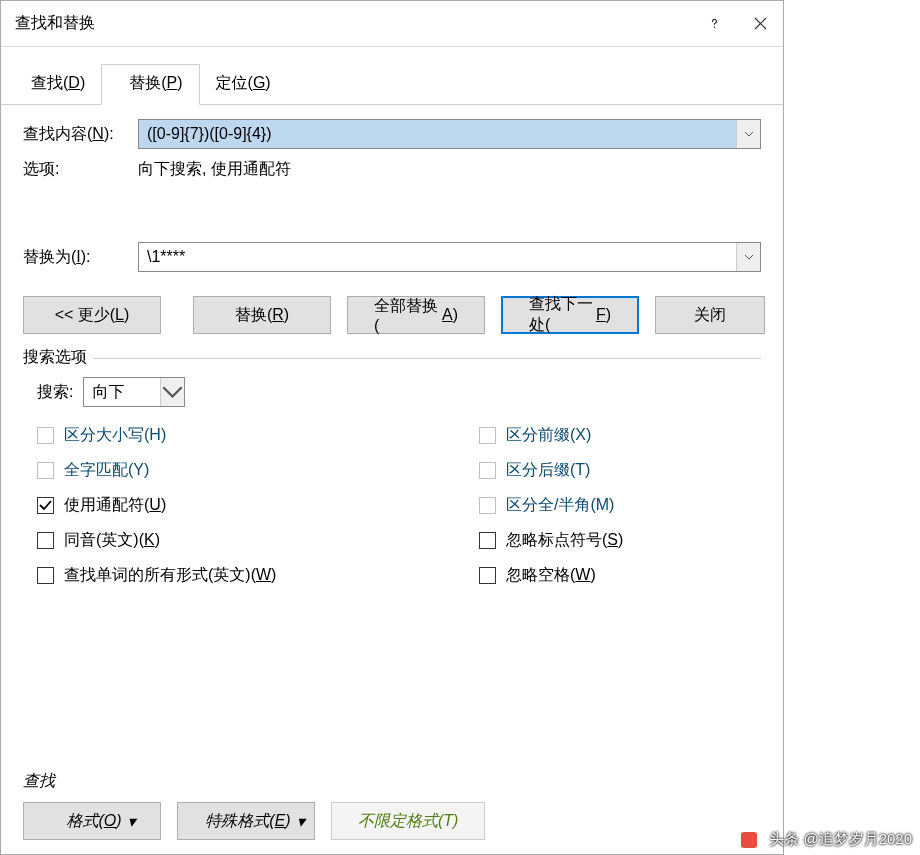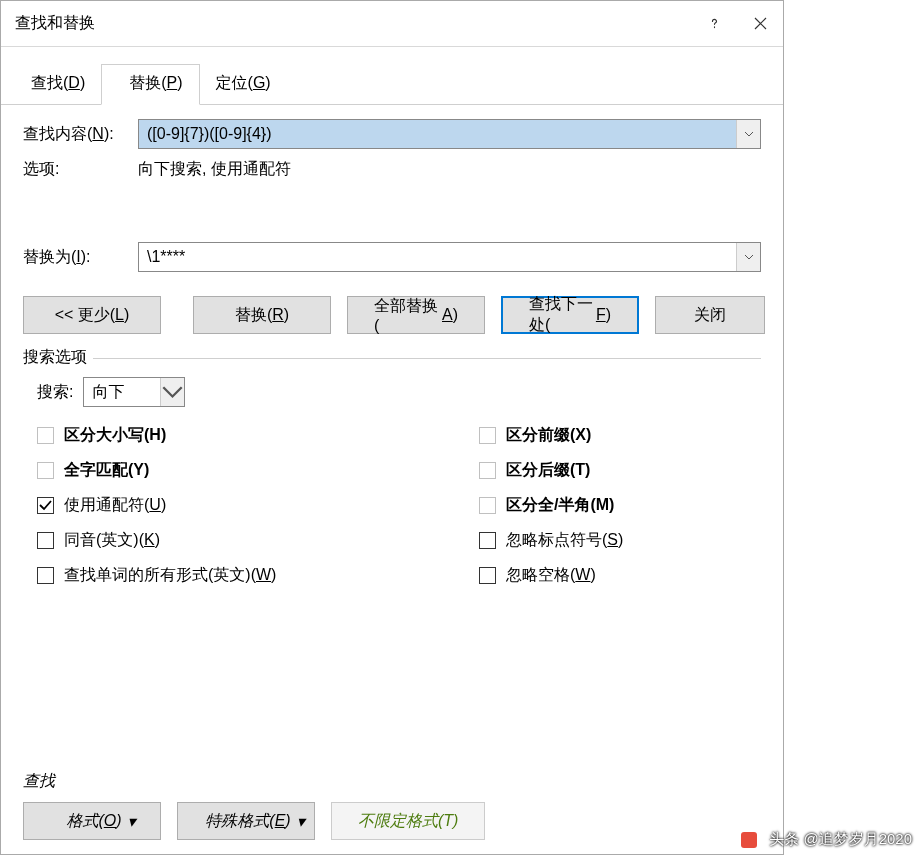--- a/index.html
+++ b/index.html
@@ -36,21 +36,21 @@
 .group .legend { position: absolute; top: -12px; left: 0; background: #fff; padding: 0 6px 0 0; font-size: 16px; }
 .searchline { display: flex; align-items: center; gap: 10px; margin-bottom: 18px; }
 .searchline .sel { display: flex; border: 1px solid #888; height: 30px; background: #fff; }
 .searchline .sel .val { width: 76px; padding: 0 8px; display: flex; align-items: center; font-size: 16px; }
 .searchline .sel .drop { width: 24px; border-left: 1px solid #ccc; display: flex; align-items: center; justify-content: center; background: #efefef; }
 .cols { display: flex; }
 .col { flex: 1; display: flex; flex-direction: column; gap: 14px; }
 .col.right { padding-left: 160px; }
 .chk { display: flex; align-items: center; gap: 10px; font-size: 16px; }
 .chk .box { width: 17px; height: 17px; border: 1px solid #333; display: flex; align-items: center; justify-content: center; background: #fff; }
-.chk.disabled { color: #000000; font-weight: bold; }
+.chk.disabled { color: #0c4a6e; }
 .chk.disabled .box { border-color: #c0c0c0; }
 .chk .box svg { width: 13px; height: 11px; display: none; }
 .chk.checked .box svg { display: block; }
 .chk u { text-decoration: underline; }
 .bottom { margin-top: auto; font-style: italic; }
 .bottom .lbl2 { font-size: 16px; margin-bottom: 10px; }
 .bottom .btns { display: flex; gap: 16px; }
 .watermark { position: absolute; right: 8px; bottom: 6px; font-size: 15px; color: #fff; text-shadow: 0 0 3px #000, 0 0 2px #000; display:flex; align-items:center; gap:12px; }
 .watermark .logo { width:16px; height:16px; background:#e74c3c; border-radius:3px; display:inline-block; }
 </style>

